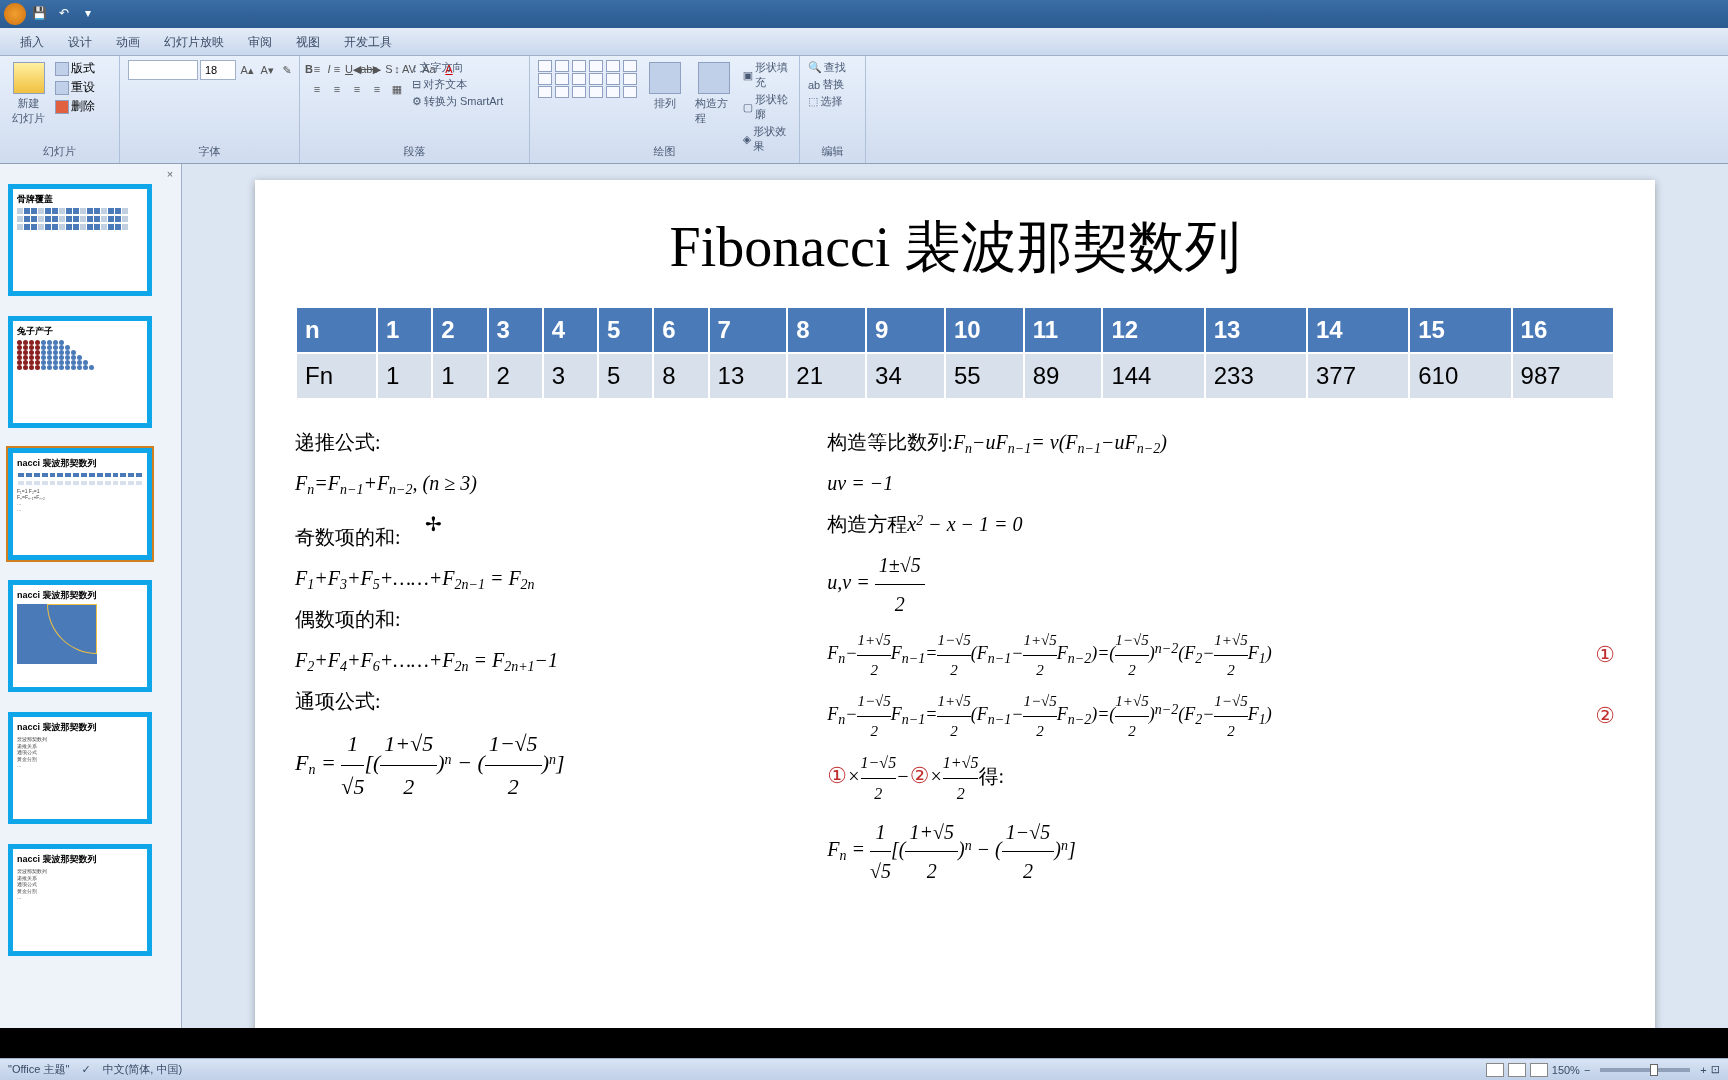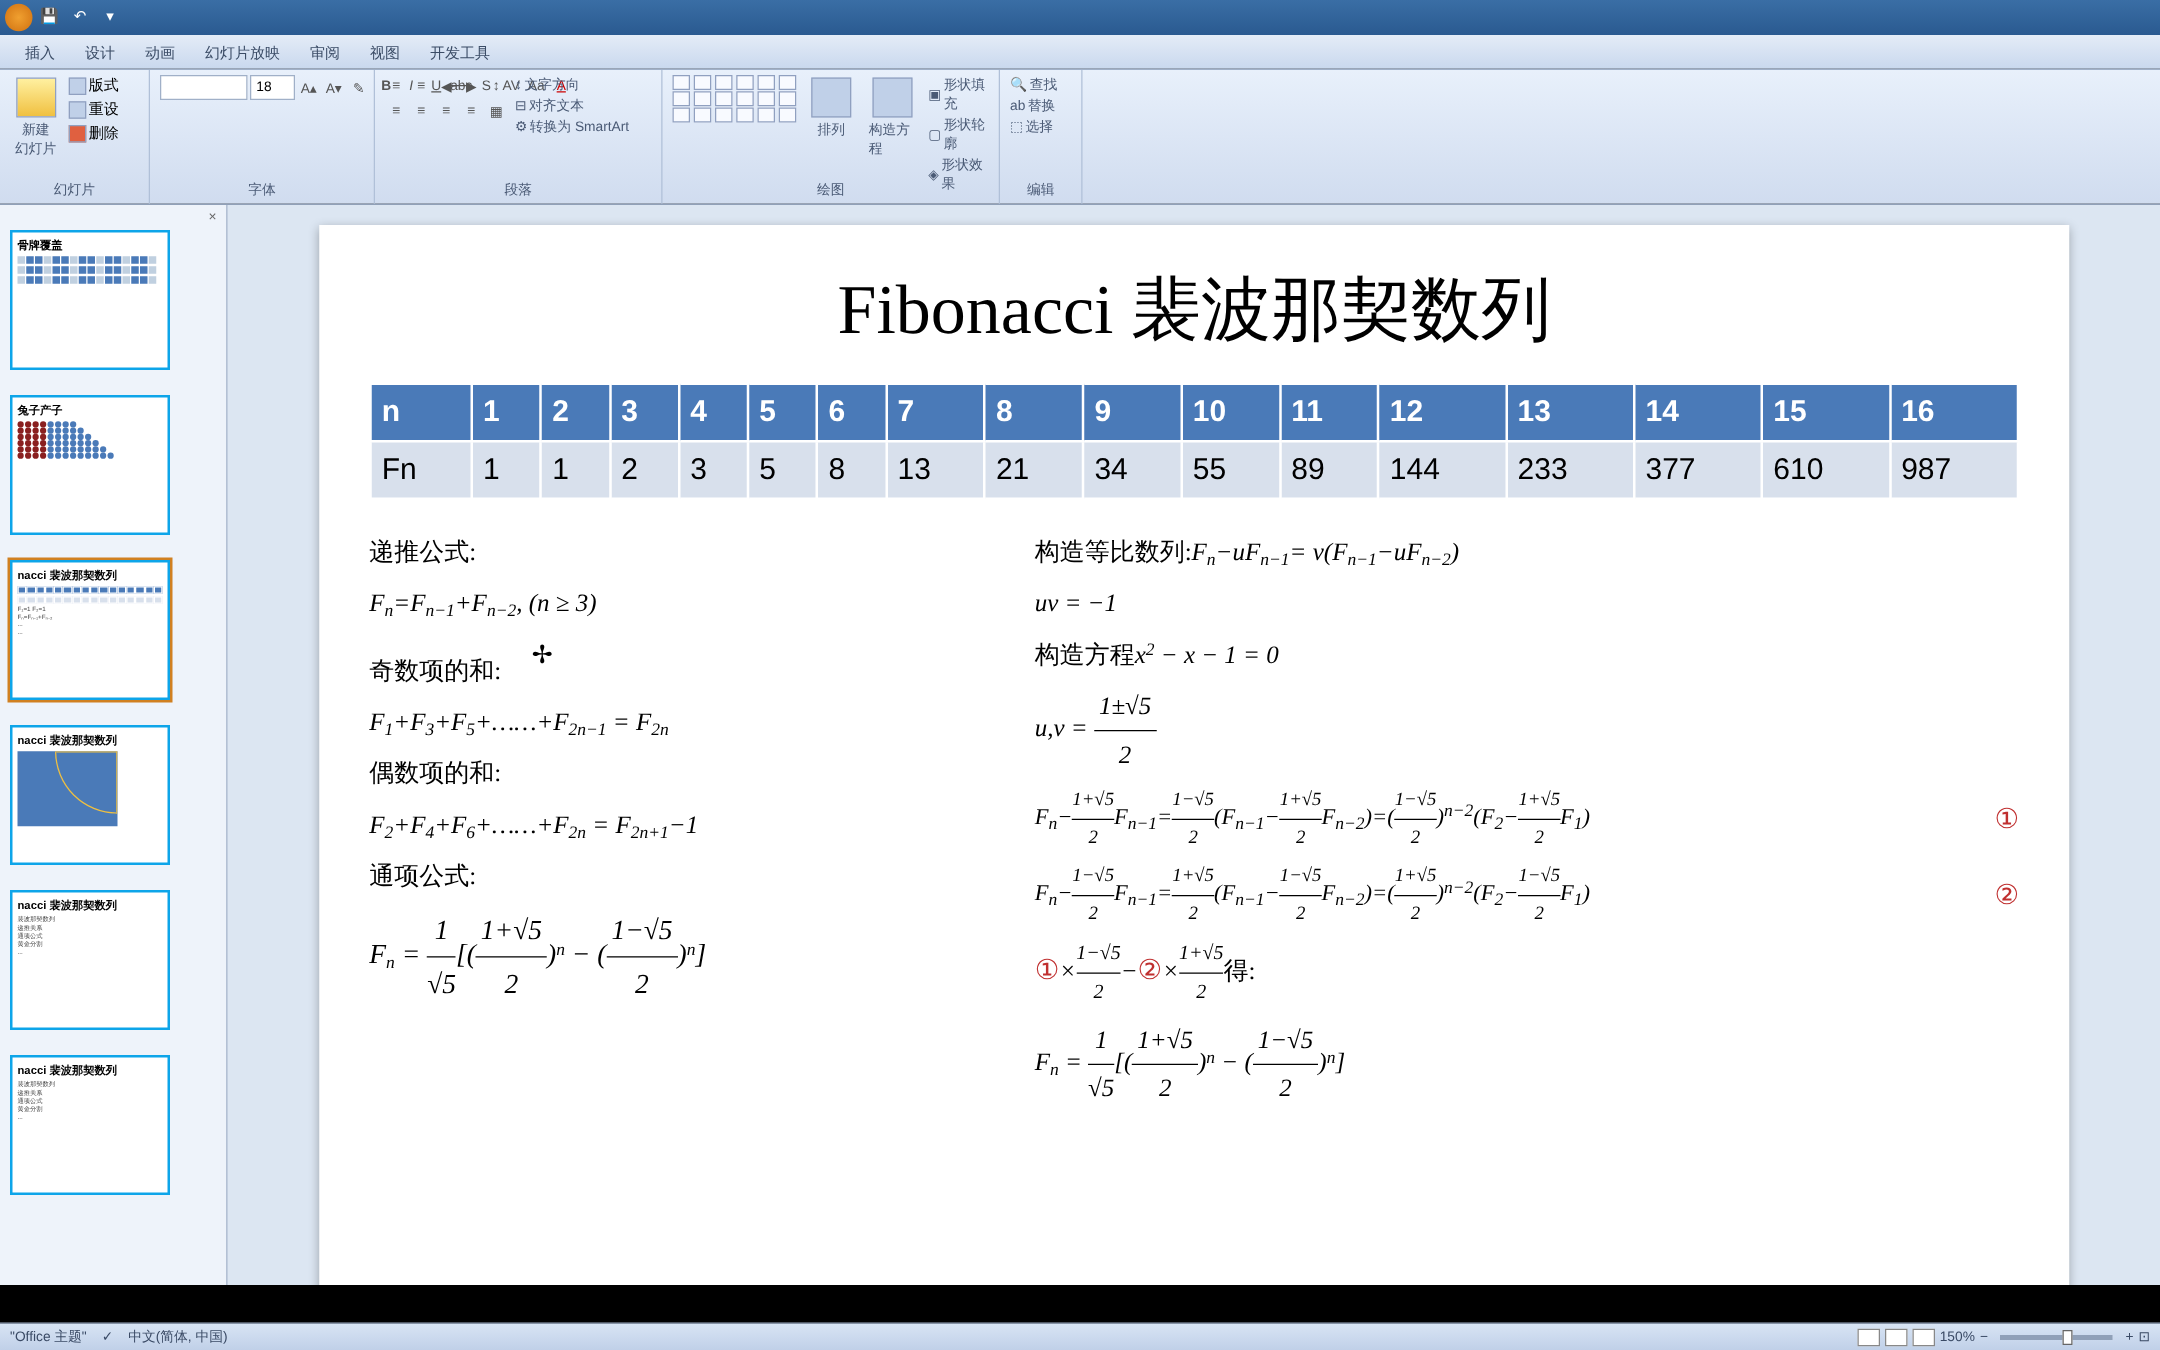--- a/index.html
+++ b/index.html
@@ -24,21 +24,21 @@
 .rbtn-stack { display: flex; flex-direction: column; gap: 2px; }
 .font-box { width: 70px; height: 20px; border: 1px solid #a0b0c8; background: #fff; font-size: 11px; padding: 0 4px; }
 .size-box { width: 36px; height: 20px; border: 1px solid #a0b0c8; background: #fff; font-size: 11px; padding: 0 4px; }
 .mini-btn { width: 18px; height: 18px; border: 1px solid transparent; display: inline-flex; align-items: center; justify-content: center; color: #555; font-size: 11px; }
 
 .workspace { height: calc(1080px - 28px - 28px - 108px - 52px); display: flex; background: #dce6f2; }
 
 .thumb-panel { width: 182px; background: #eef3fa; border-right: 1px solid #a0b0c8; overflow-y: auto; position: relative; }
 .thumb-close { position: absolute; right: 4px; top: 4px; width: 14px; height: 14px; color: #666; font-size: 11px; text-align: center; cursor: pointer; }
 .thumb-item { margin: 20px 8px 8px 8px; }
-.thumb-slide { width: 128px; height: 112px; background: #fff; border: 2px solid #0ea5e9; padding: 4px; font-size: 8px; overflow: hidden; }
+.thumb-slide { width: 144px; height: 112px; background: #fff; border: 5px solid #0ea5e9; padding: 4px; font-size: 8px; overflow: hidden; }
 .thumb-slide.selected { outline: 2px solid #d08020; }
 .thumb-title { font-weight: bold; font-size: 9px; margin-bottom: 2px; }
 .thumb-body { font-size: 6px; color: #444; line-height: 1.2; }
 .thumb-blocks { display: flex; flex-wrap: wrap; gap: 1px; }
 .tblock { width: 6px; height: 6px; background: #4a7ab8; }
 .tblock.dark { background: #8a2020; }
 .tblock.lt { background: #c0d0e0; }
 
 .editor { flex: 1; display: flex; align-items: flex-start; justify-content: center; padding: 16px; overflow: auto; }
 .slide { width: 1400px; height: 870px; background: #fff; box-shadow: 0 2px 8px rgba(0,0,0,0.3); padding: 30px 40px; position: relative; }

